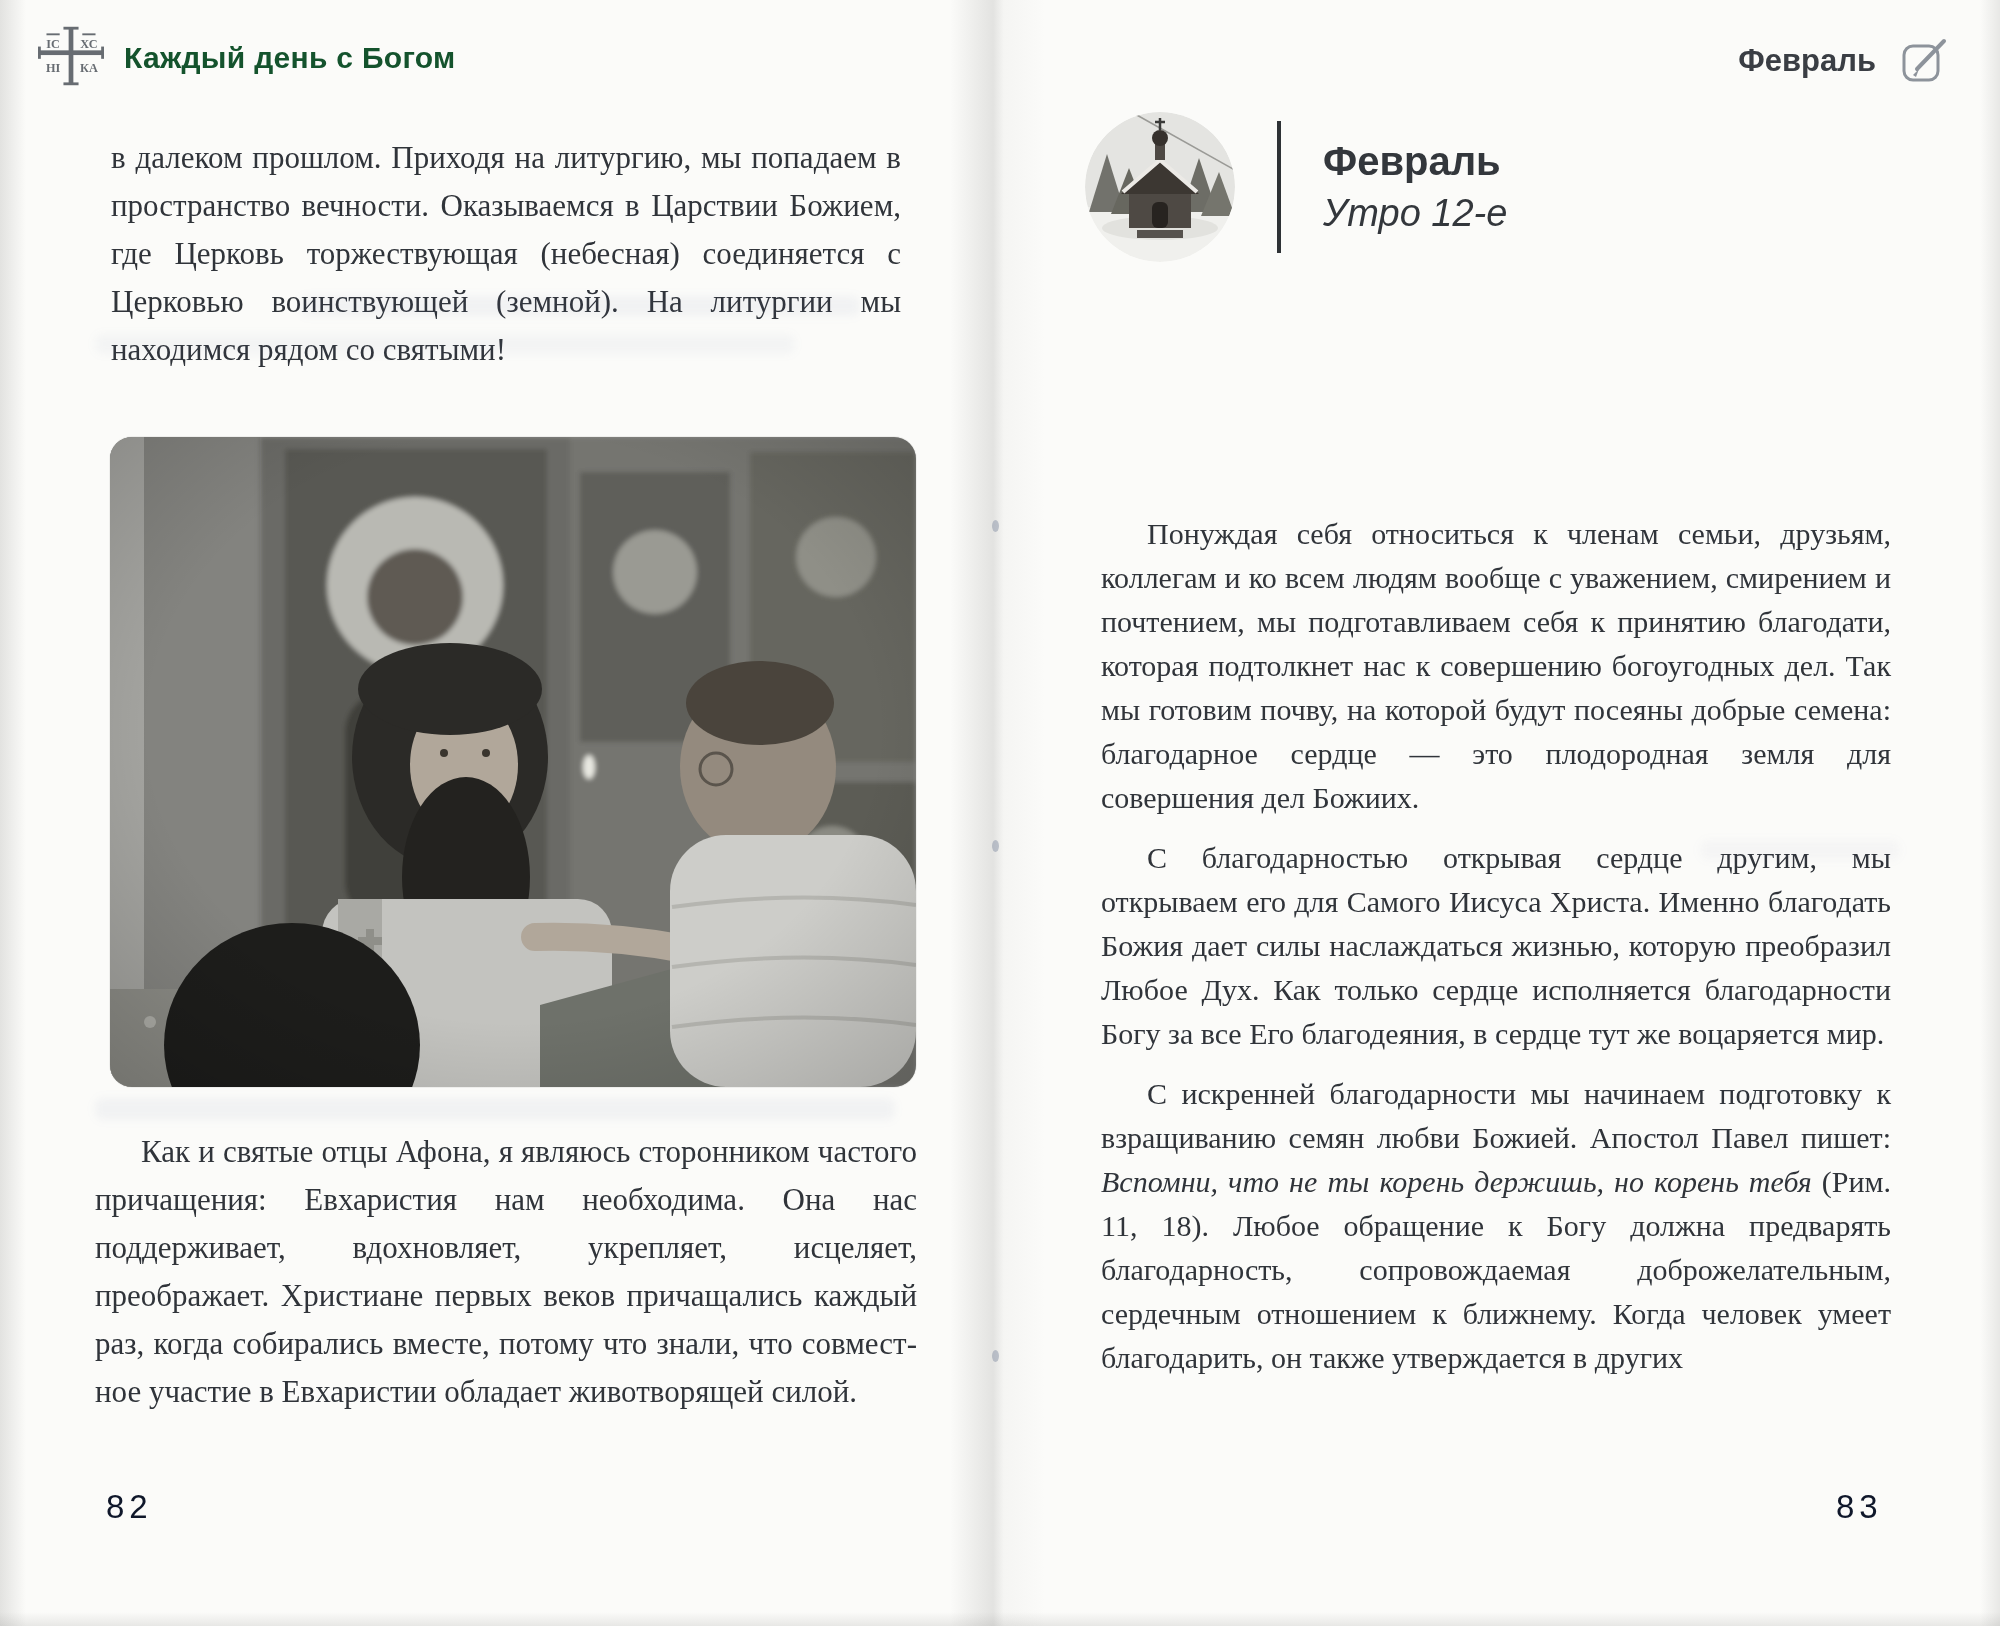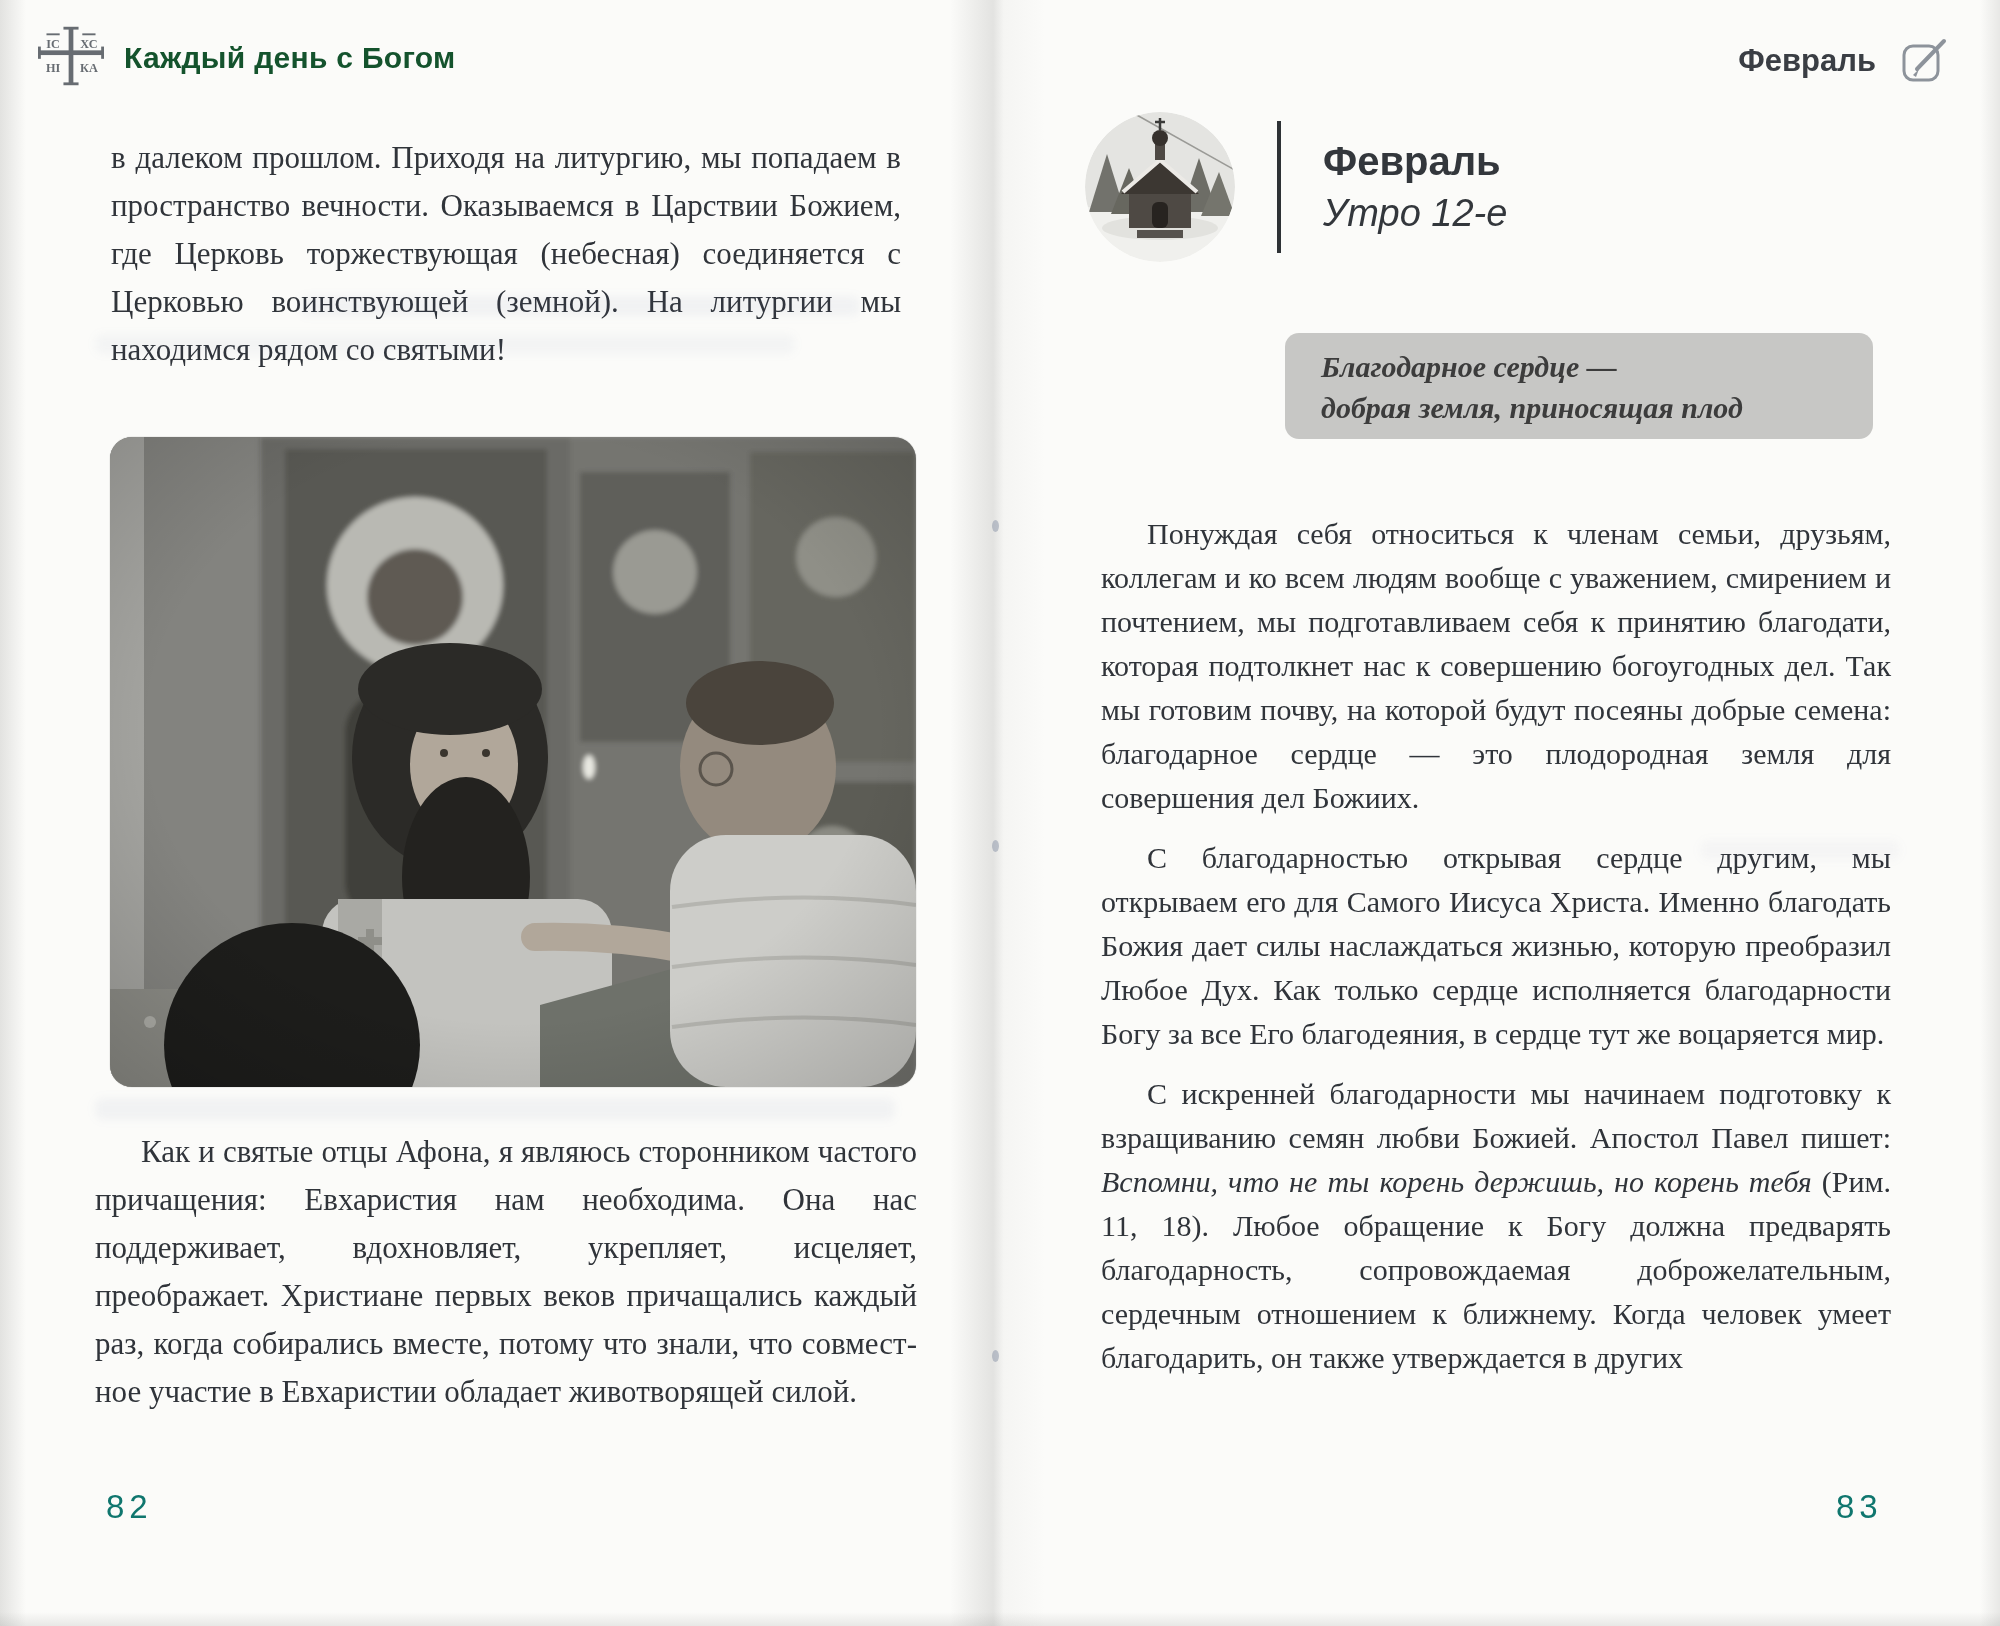--- a/index.html
+++ b/index.html
@@ -28,21 +28,21 @@
   .lp-title{font-family:"Liberation Sans",sans-serif;font-weight:700;font-size:30px;color:#14532d;letter-spacing:.3px;}
   .lp-body1{position:absolute;left:95px;top:118px;width:822px;
     font-size:31px;line-height:48px;text-align:justify;}
   .lp-body1 p{margin:16px;}
   .lp-photo{position:absolute;left:110px;top:437px;width:806px;height:650px;
     border-radius:22px;overflow:hidden;box-shadow:0 0 0 1px rgba(0,0,0,0.05);}
   .lp-body2{position:absolute;left:95px;top:1128px;width:822px;
     font-size:31px;line-height:48px;text-align:justify;}
   .lp-body2 p{margin:0;text-indent:46px;}
   .page-num{position:absolute;font-family:"Liberation Sans",sans-serif;
-    font-size:33px;color:#0f766e;letter-spacing:5px;}
+    font-size:33px;color:#0f172a;letter-spacing:5px;}
   .page-num.left{left:106px;top:1488px;}
   .page-num.right{left:1836px;top:1488px;}
 
   
   .rp-running{position:absolute;right:48px;top:32px;display:flex;align-items:center;gap:22px;}
   .rp-running-title{font-family:"Liberation Sans",sans-serif;font-weight:700;font-size:31px;color:#3a3e44;}
   .rp-chapter{position:absolute;left:1085px;top:112px;display:flex;align-items:center;}
   .rp-thumb{width:150px;height:150px;border-radius:50%;overflow:hidden;flex:0 0 auto;}
   .rp-rule{width:4px;height:132px;background:#2e3236;margin-left:42px;flex:0 0 auto;}
   .rp-chapter-text{margin-left:42px;font-family:"Liberation Sans",sans-serif;color:#33373c;}
@@ -211,24 +211,20 @@
         </g>
       </svg>
     </div>
     <div class="rp-rule"></div>
     <div class="rp-chapter-text">
       <div class="rp-month">Февраль</div>
       <div class="rp-day">Утро 12-е</div>
     </div>
   </div>
 
-  <div class="rp-callout">
-    <div>Благодарное сердце —</div>
-    <div>добрая земля, приносящая плод</div>
-  </div>
 
   <div class="rp-body">
     <p>Понуждая себя относиться к членам семьи, друзьям, коллегам и ко всем людям вообще с ува­жением, смирением и почтением, мы подготавли­ваем себя к принятию благодати, которая подтолк­нет нас к совершению богоугодных дел. Так мы готовим почву, на которой будут посеяны добрые семена: благодарное сердце — это плодородная земля для совершения дел Божиих.</p>
     <p>С благодарностью открывая сердце другим, мы открываем его для Самого Иисуса Христа. Именно благодать Божия дает силы наслаждаться жизнью, которую преобразил Любое Дух. Как только сердце исполняется благодарности Богу за все Его благоде­яния, в сердце тут же воцаряется мир.</p>
     <p><span>С искренней благодарности мы начинаем под­готовку к взращиванию семян любви Божией. Апостол Павел пишет: </span><span class="quote">Вспомни, что не ты корень держишь, но корень тебя</span><span> (Рим. 11, 18). Любое обра­щение к Богу должна предварять благодарность, сопровождаемая доброжелательным, сердечным отношением к ближнему. Когда человек умеет благодарить, он также утверждается в других</span></p>
   </div>
 
   <div class="page-num right">83</div>
 
   <div class="ghost g1"></div>

